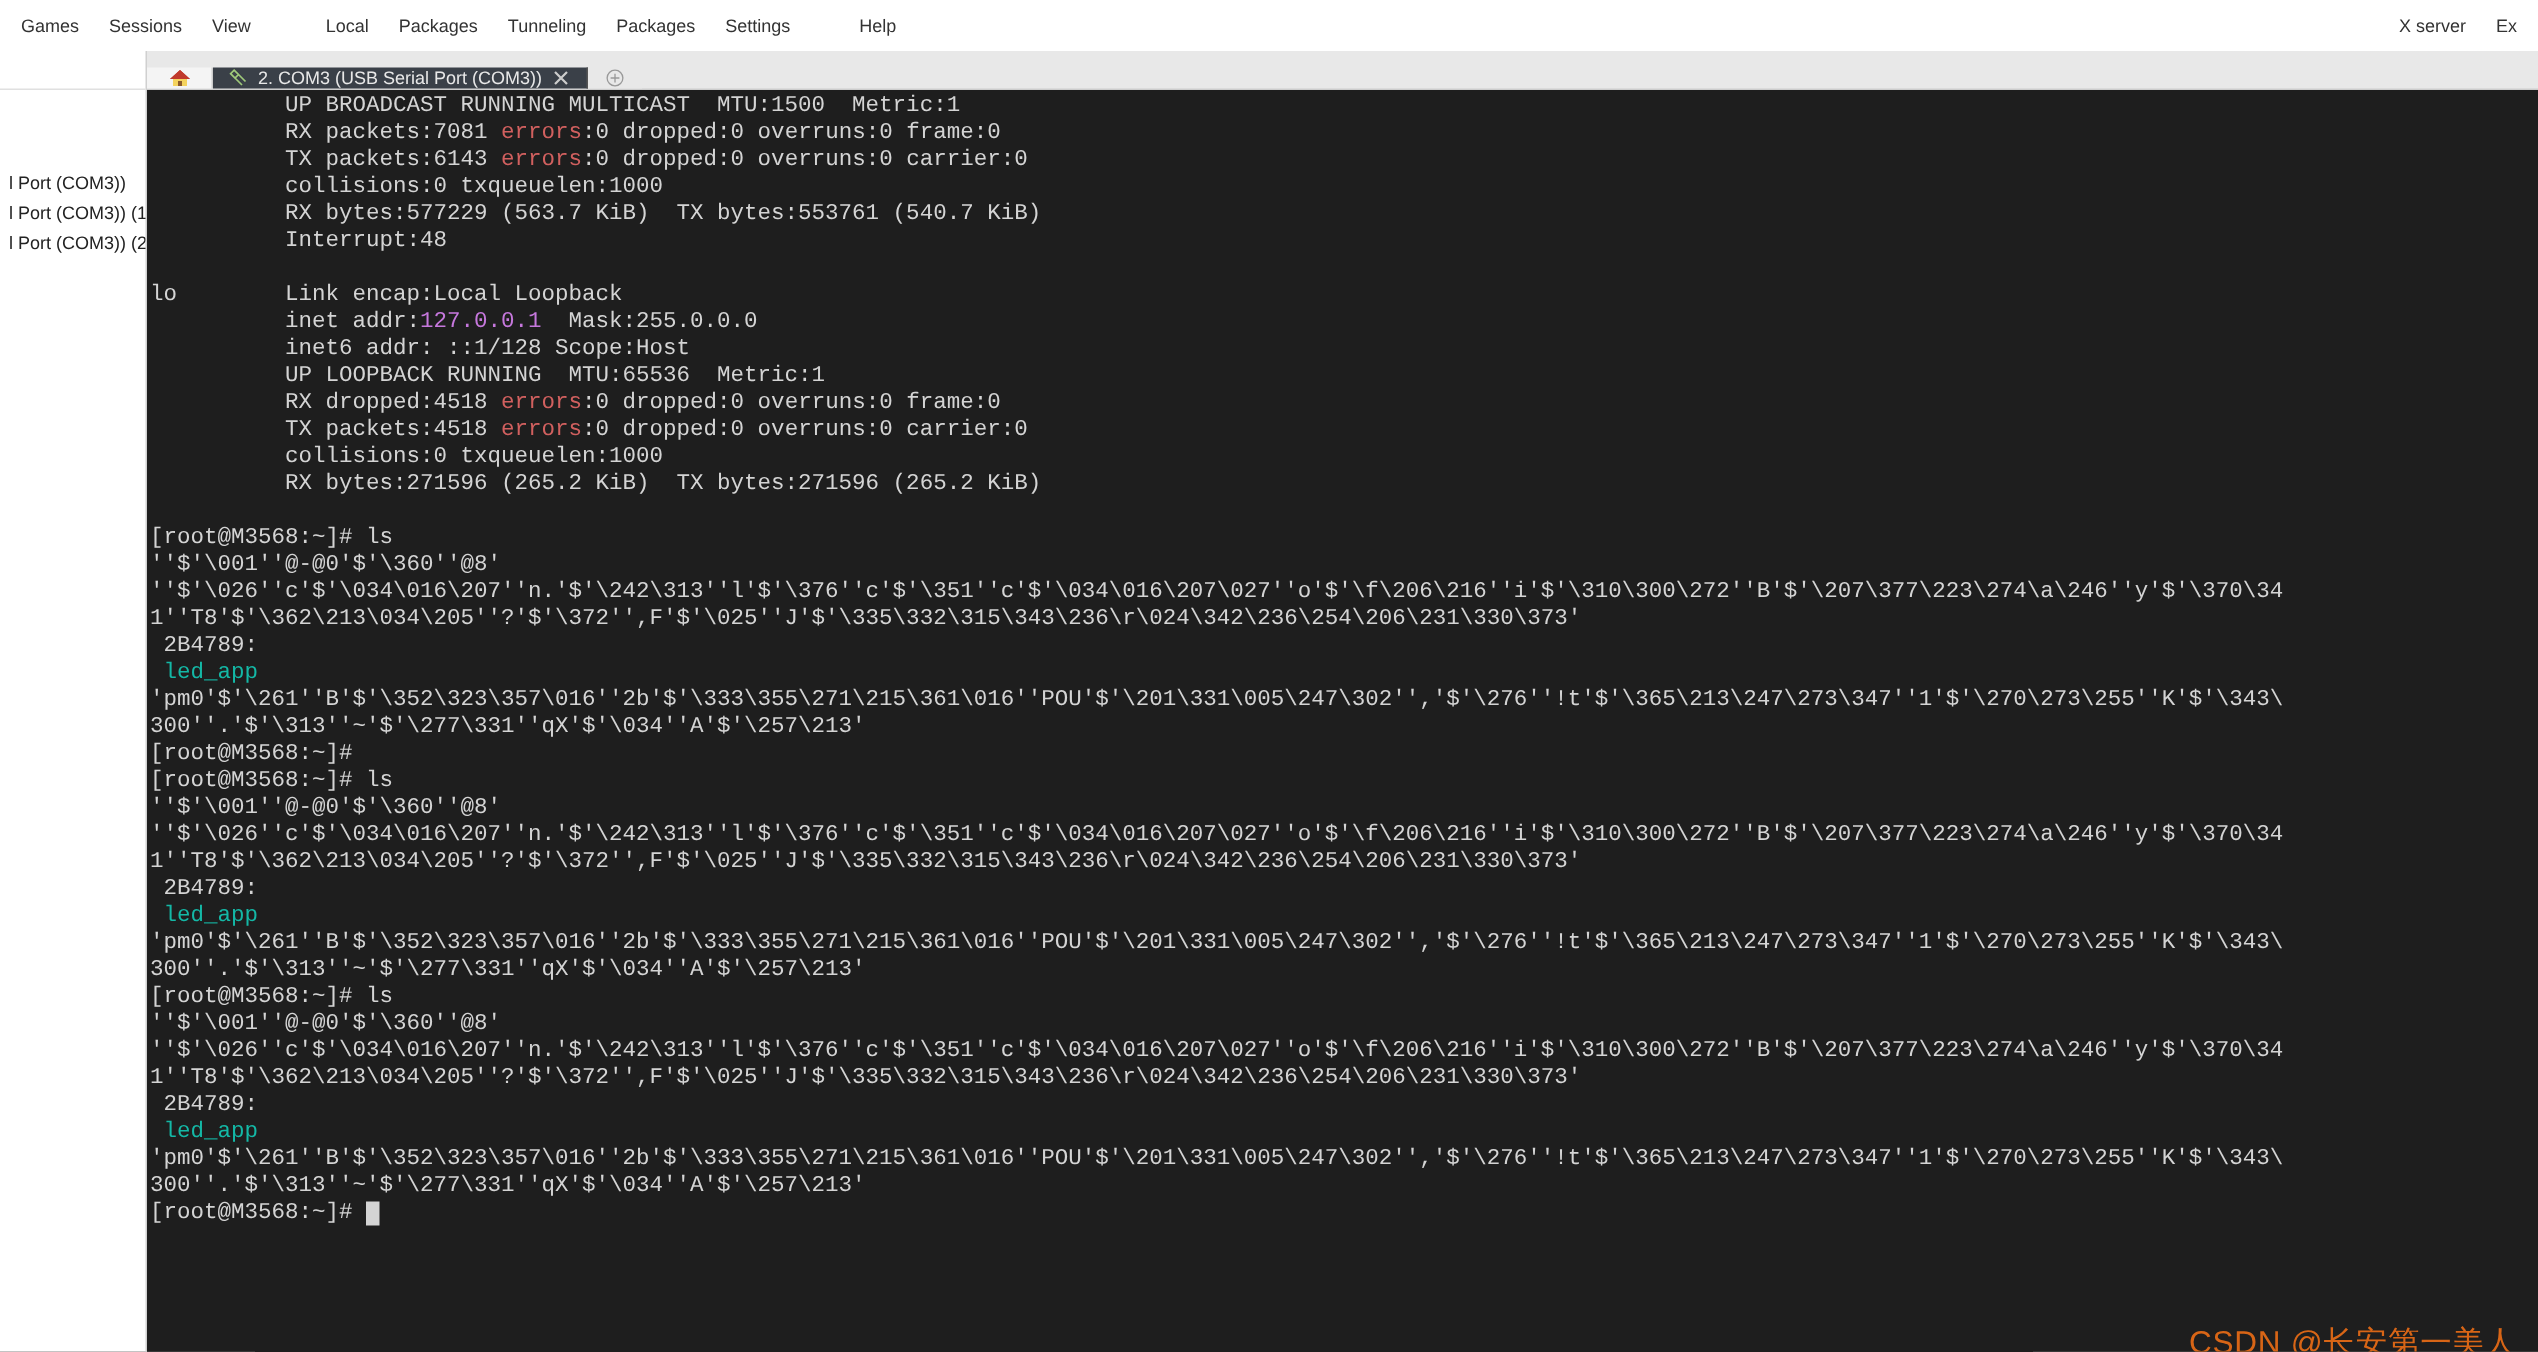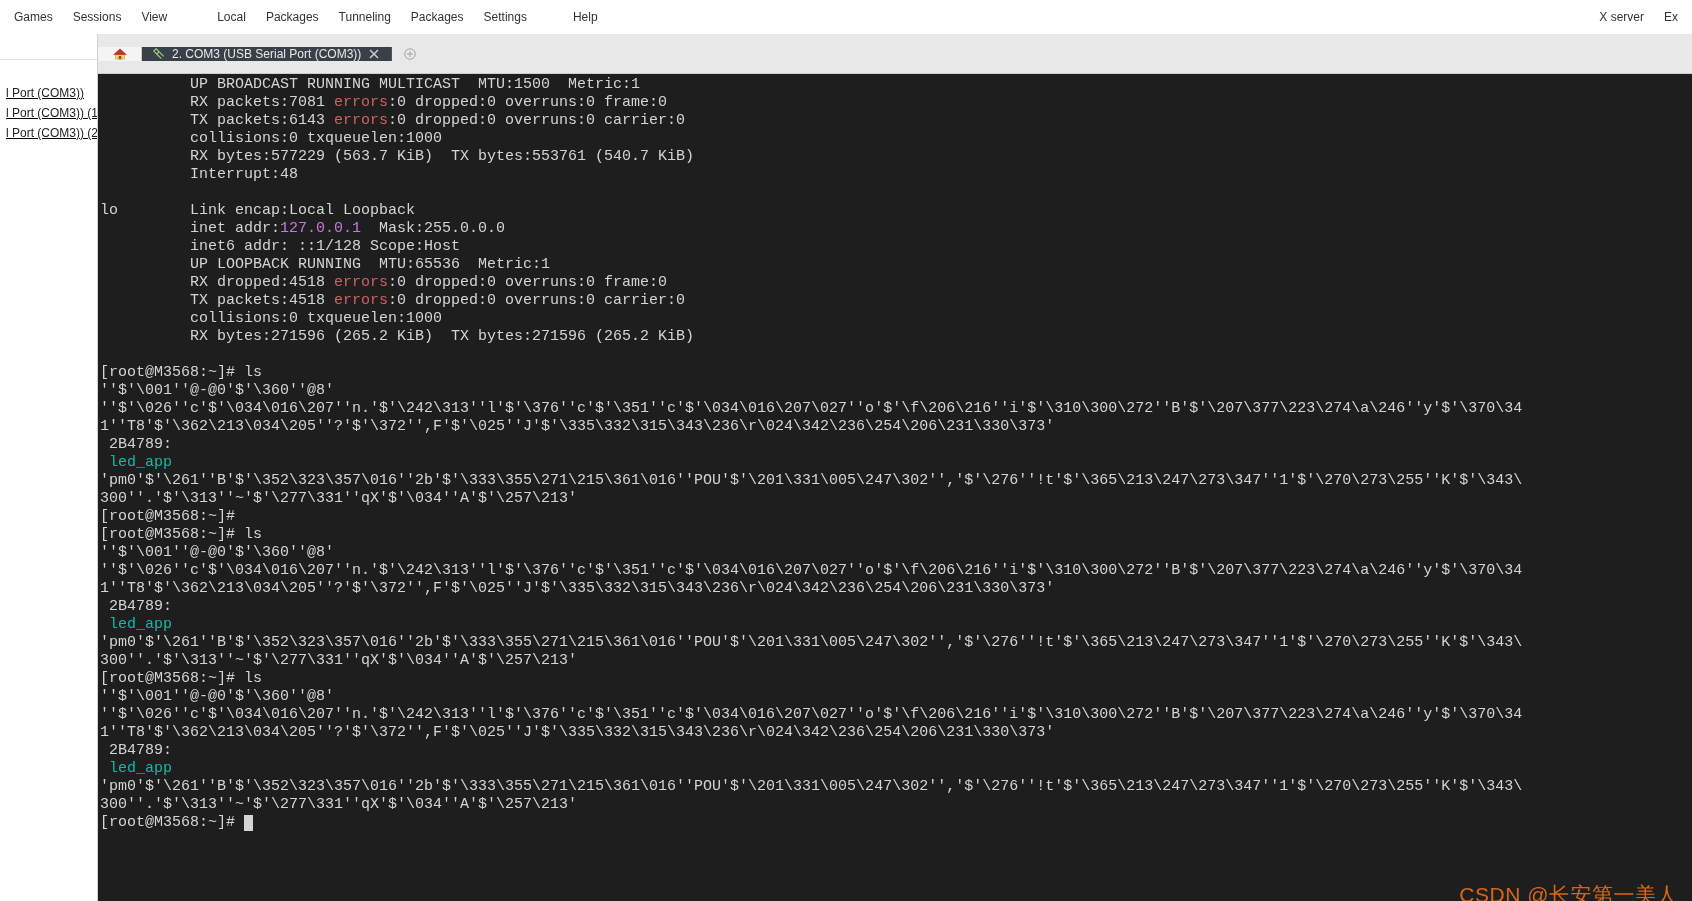--- a/index.html
+++ b/index.html
@@ -30,40 +30,40 @@
 .sidebar {
   width: 98px;
   background: #fff;
   border-right: 1px solid #d0d0d0;
   overflow: hidden;
 }
 .sidebar-top {
   height: 26px;
   border-bottom: 1px solid #e0e0e0;
 }
-.sidebar-list { margin-top: 23px; text-decoration: underline; }
+.sidebar-list { margin-top: 52px; }
 .sidebar-item {
   padding: 3px 6px;
   font-size: 12px;
   white-space: nowrap;
   cursor: pointer;
   color: #222;
 }
 .content {
   flex: 1;
   display: flex;
   flex-direction: column;
   background: #1e1e1e;
   position: relative;
 }
 .tabbar {
-  height: 40px;
+  height: 26px;
   background: #e8e8e8;
   display: flex;
-  align-items: center;
+  align-items: flex-end;
   border-bottom: 1px solid #ccc;
 }
 .tab-home {
   width: 44px;
   display: flex;
   align-items: center;
   justify-content: center;
   background: #f4f4f4;
   border-right: 1px solid #ccc;
   cursor: pointer;

